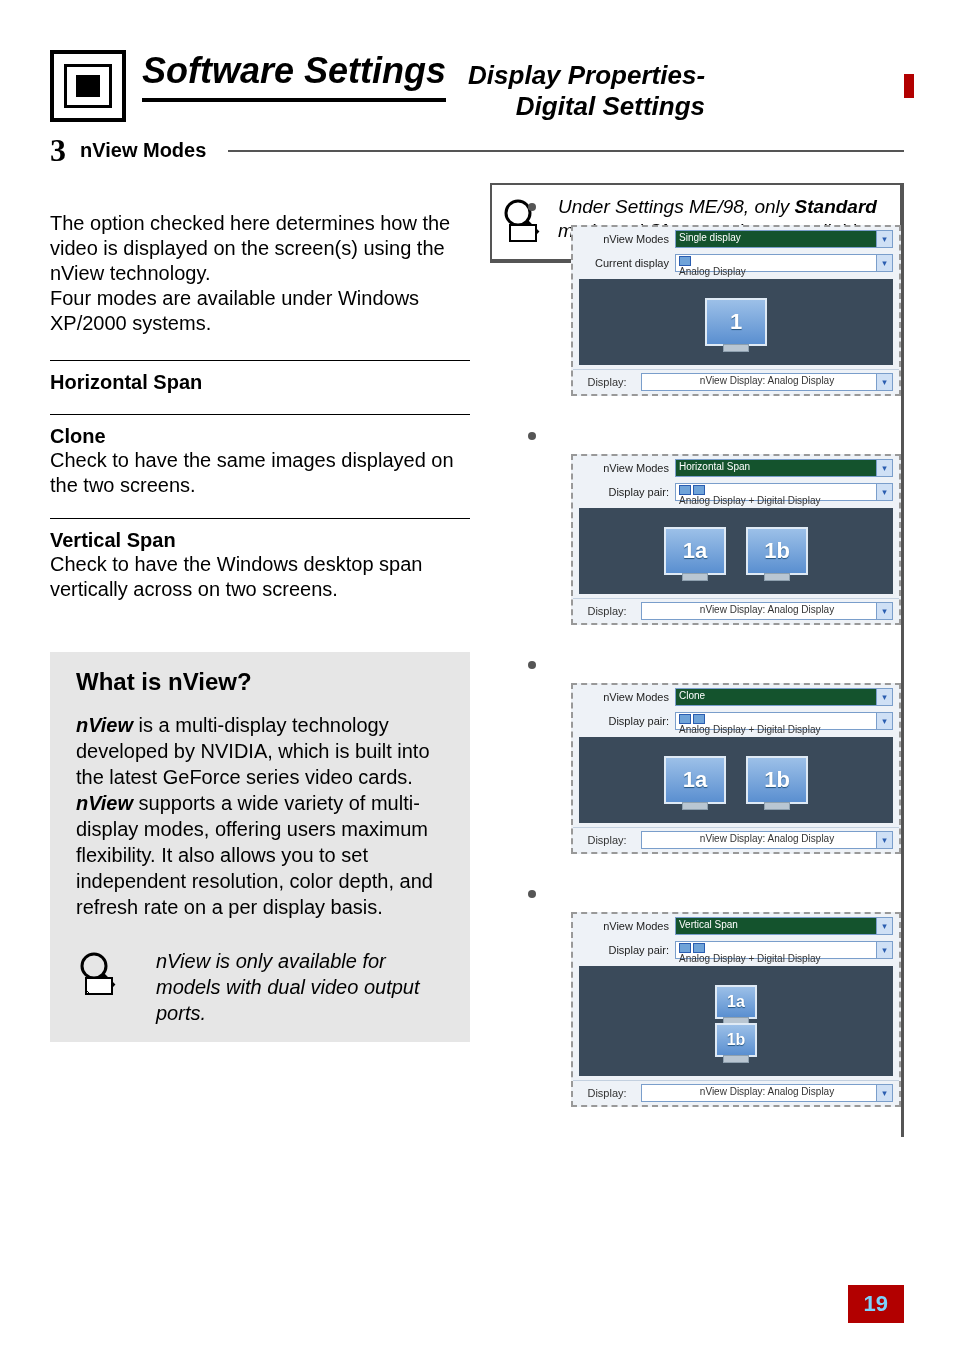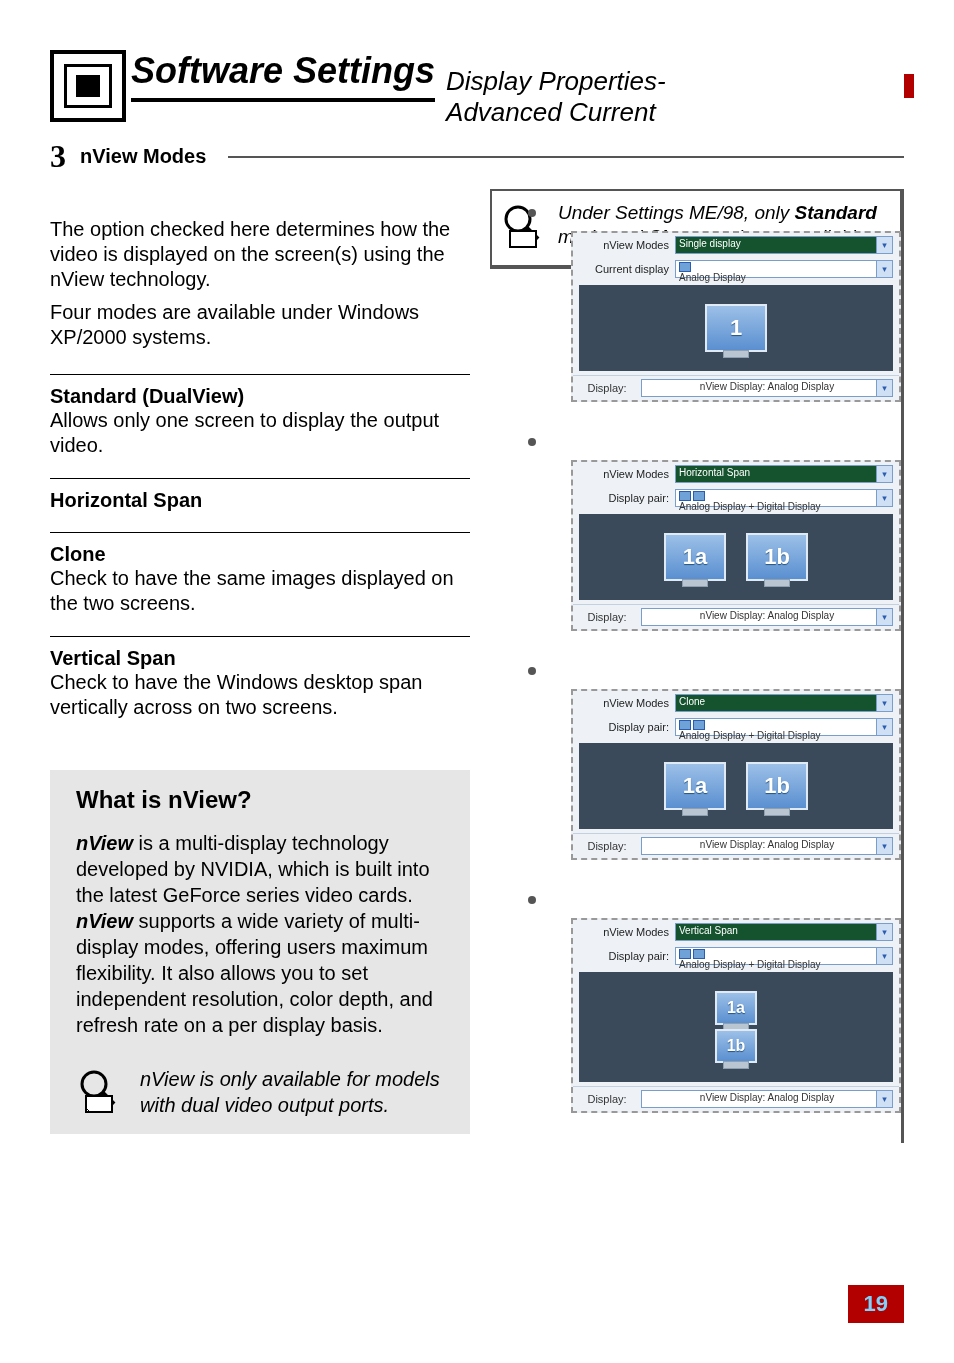--- a/index.html
+++ b/index.html
@@ -1,26 +1,26 @@
 <!DOCTYPE html>
 <html><head>
 <meta charset="utf-8">
 <style>
   * { box-sizing: border-box; margin: 0; padding: 0; }
   body { width: 954px; height: 1363px; font-family: Arial, Helvetica, sans-serif; color: #000; position: relative; background: #fff; }
   .page { padding: 50px 50px 0 50px; }
 
   
-  .hdr { display: flex; align-items: flex-start; gap: 5px; margin-bottom: 10px; }
+  .hdr { display: flex; align-items: flex-start; gap: 16px; margin-bottom: 10px; }
   .hdr-icon { width: 76px; height: 72px; border: 4px solid #000; display:flex; align-items:center; justify-content:center; }
   .hdr-icon-inner { width:48px; height:44px; border:3px solid #000; display:flex;align-items:center;justify-content:center;}
   .hdr-icon-inner2 { width:24px;height:22px;background:#000;}
   .hdr-title { font-size: 36px; font-weight: bold; font-style: italic; border-bottom: 4px solid #000; padding-bottom: 6px; flex: 0 0 auto; }
   .hdr-right { margin-left: 6px; flex:1; position:relative; }
-  .hdr-sub { font-size: 26px; font-weight: normal; font-style: italic; text-align: left; margin-top:16px; display:inline-block; }
+  .hdr-sub { font-size: 26px; font-weight: bold; font-style: italic; text-align: right; margin-top:10px; display:inline-block; }
   .hdr-leader { position:absolute; top:24px; right:-10px; width:10px; height:24px; background:#b20000;}
 
   
   .sec-hdr { display:flex; align-items:center; gap:14px; margin-top:6px; }
   .sec-num { font-size: 32px; font-weight: bold; font-family: Georgia, serif;}
   .sec-title { font-size: 20px; font-weight: bold; }
   .sec-line { flex:1; height:2px; background:#555; margin-left:8px; }
 
   .body-row { display:flex; gap:20px; margin-top:14px; }
   .col-left { flex: 0 0 420px; }
@@ -32,21 +32,21 @@
   .mode-list { margin-top: 24px; }
   .mode-item { border-top: 1.5px solid #000; padding: 10px 0 20px 0; }
   .mode-title { font-weight: bold; font-size: 20px; }
   .mode-desc { font-size: 20px; line-height:1.25; }
 
   
   .greybox { background:#e6e6e6; padding: 16px 26px; margin-top: 30px; }
   .greybox h3 { font-size: 24px; font-weight:bold; margin-bottom:16px; }
   .greybox p { font-size: 20px; line-height:1.3; }
   .greybox .note2 { display:flex; gap:16px; margin-top:28px; align-items:flex-start;}
-  .greybox .note2 p { font-style: italic; }
+  .greybox .note2 p { font-style: italic; margin-left: 16px; }
 
   
   .rside-wrap { position:absolute; right:0; top:14px; width:380px; border-right:3px solid #555;}
   .panel { border: 2px dashed #999; background:#eef2f7; font-size: 11px; color:#333; margin: 10px 0 30px 0; width: 330px; float:right;}
   .panel .row { display:flex; align-items:center; padding:3px 6px; gap:6px;}
   .panel .lbl { width: 90px; text-align:right; color:#222; }
   .panel select, .panel .sel { flex:1; height:18px; background:#fff; border:1px solid #7a9ecb; font-size:10px; padding:1px 3px; position:relative;}
   .panel .sel-hl { background:#14532d; color:#fff; }
   .panel .drop-arrow { position:absolute; right:0; top:0; width:16px; height:100%; background:#cfe0f5; border-left:1px solid #7a9ecb; display:flex;align-items:center;justify-content:center; color:#2a5db0; font-size:9px;}
   .panel .preview { background:#3a4a5a; margin:4px 6px; height:86px; display:flex; align-items:center; justify-content:center; gap:20px;}
@@ -76,43 +76,39 @@
   <div class="hdr">
     <div class="hdr-icon">
       <div class="hdr-icon-inner">
           <div class="hdr-icon-inner2"></div>
         </div>
     </div>
     <div class="hdr-title">Software Settings</div>
     <div class="hdr-right">
       <div class="hdr-sub">
         <span>Display Properties-</span><br>
-        <span>Advanced Current</span>
+        <span>Digital Settings</span>
       </div>
       <div class="hdr-leader"></div>
     </div>
   </div>
 
   <div class="sec-hdr">
     <div class="sec-num">3</div>
     <div class="sec-title">nView Modes</div>
     <div class="sec-line"></div>
   </div>
 
   <div class="body-row">
 
     <div class="col-left">
       <p class="intro">The option checked here determines how the video is displayed on the screen(s) using the nView technology.</p>
-      <p class="intro" style="margin-top:8px;">Four modes are available under Windows XP/2000 systems.</p>
+      <p class="intro" style="margin-top:0;">Four modes are available under Windows XP/2000 systems.</p>
 
       <div class="mode-list">
-        <div class="mode-item">
-          <div class="mode-title">Standard (DualView)</div>
-          <div class="mode-desc">Allows only one screen to display the output video.</div>
-        </div>
         <div class="mode-item">
           <div class="mode-title">Horizontal Span</div>
         </div>
         <div class="mode-item">
           <div class="mode-title">Clone</div>
           <div class="mode-desc">Check to have the same images displayed on the two screens.</div>
         </div>
         <div class="mode-item">
           <div class="mode-title">Vertical Span</div>
           <div class="mode-desc">Check to have the Windows desktop span vertically across on two screens.</div>

